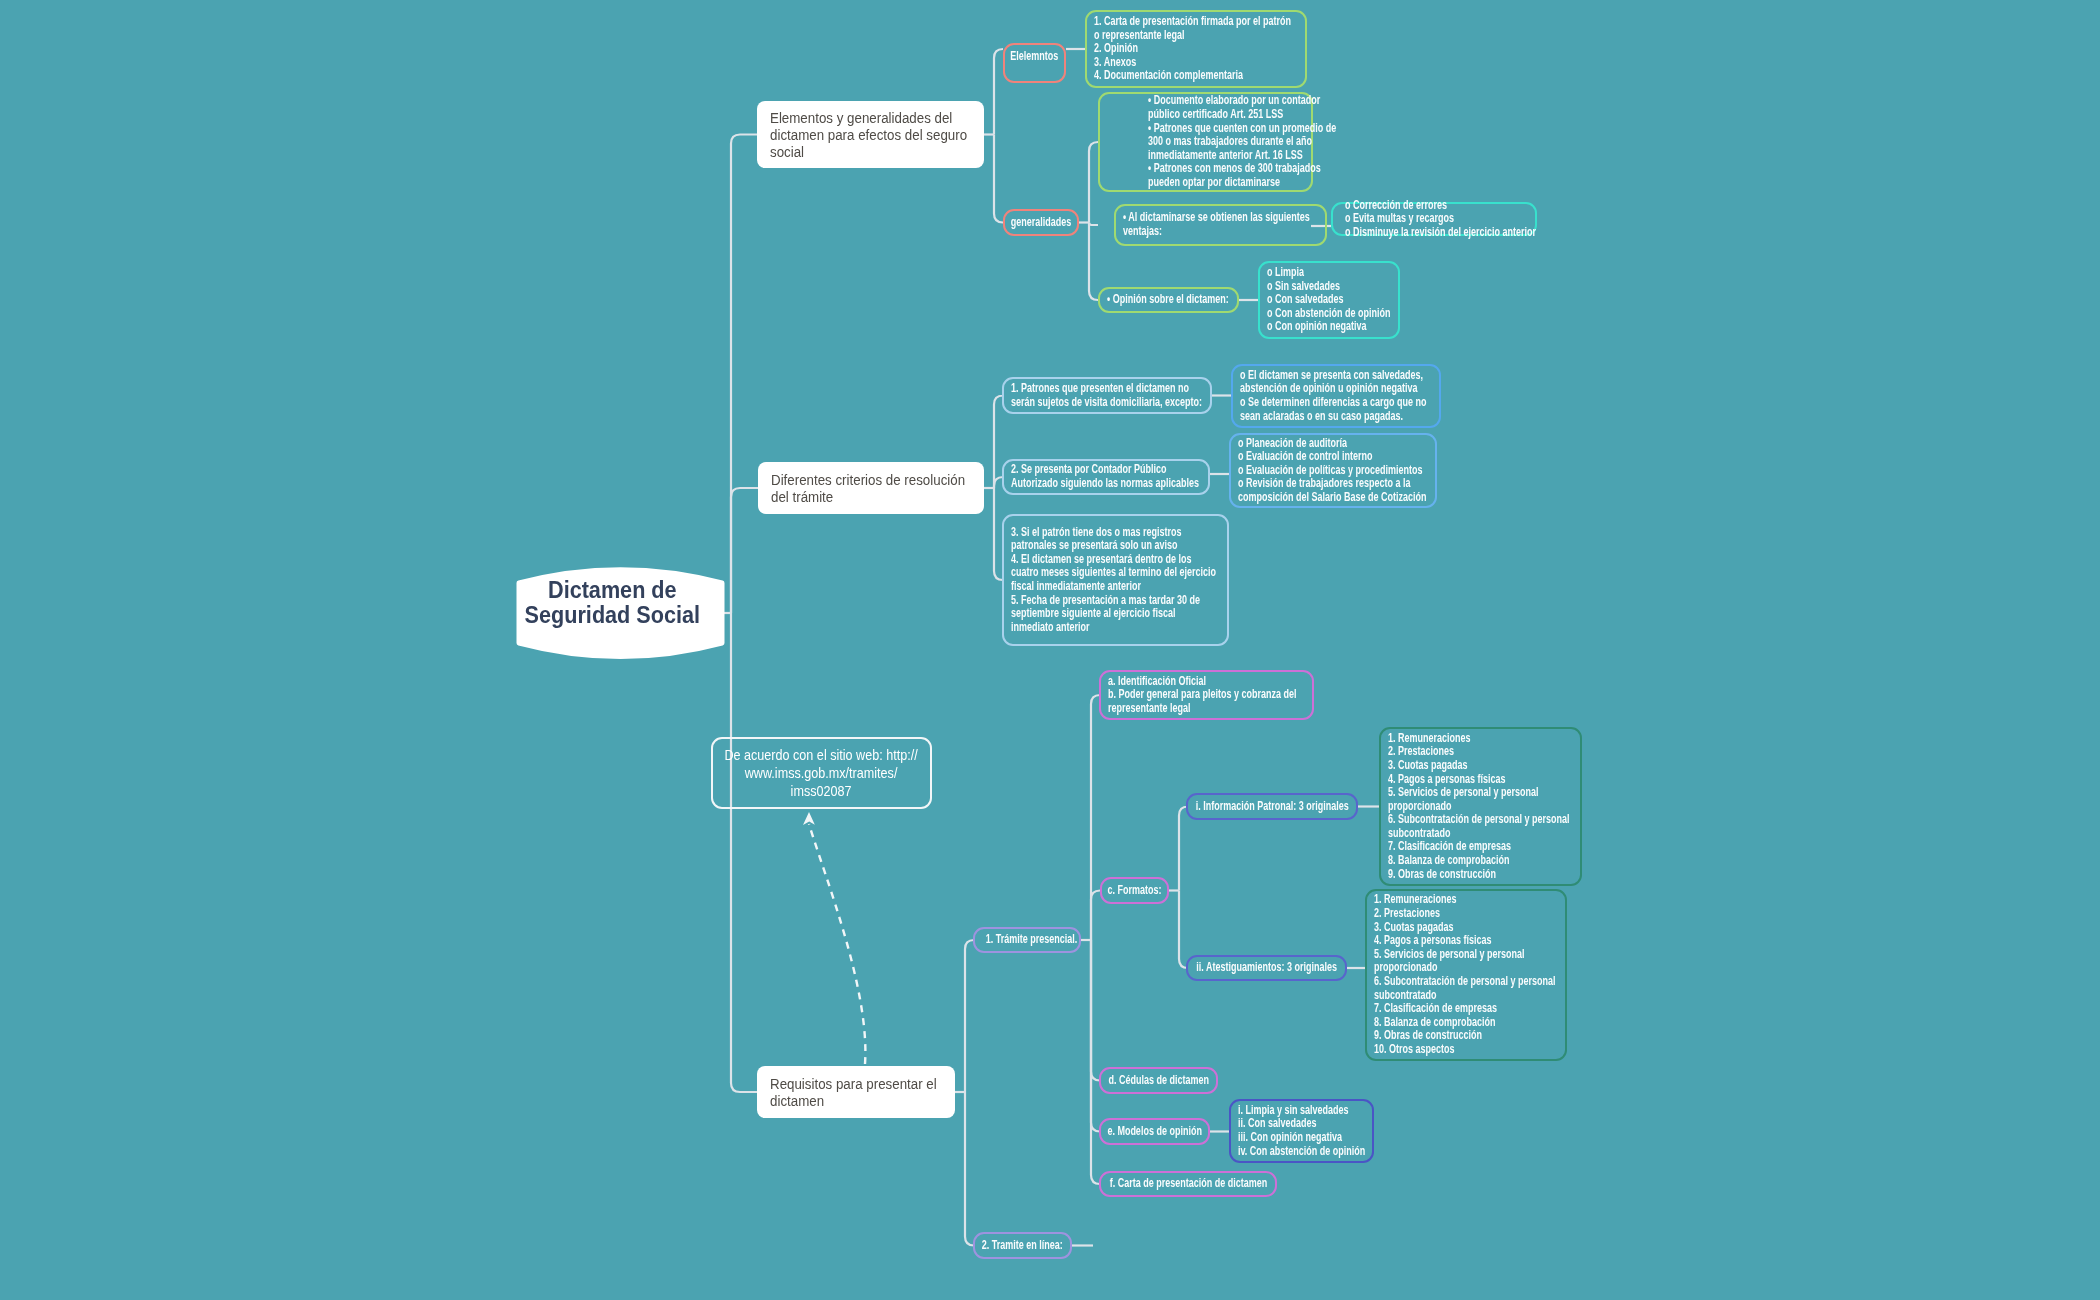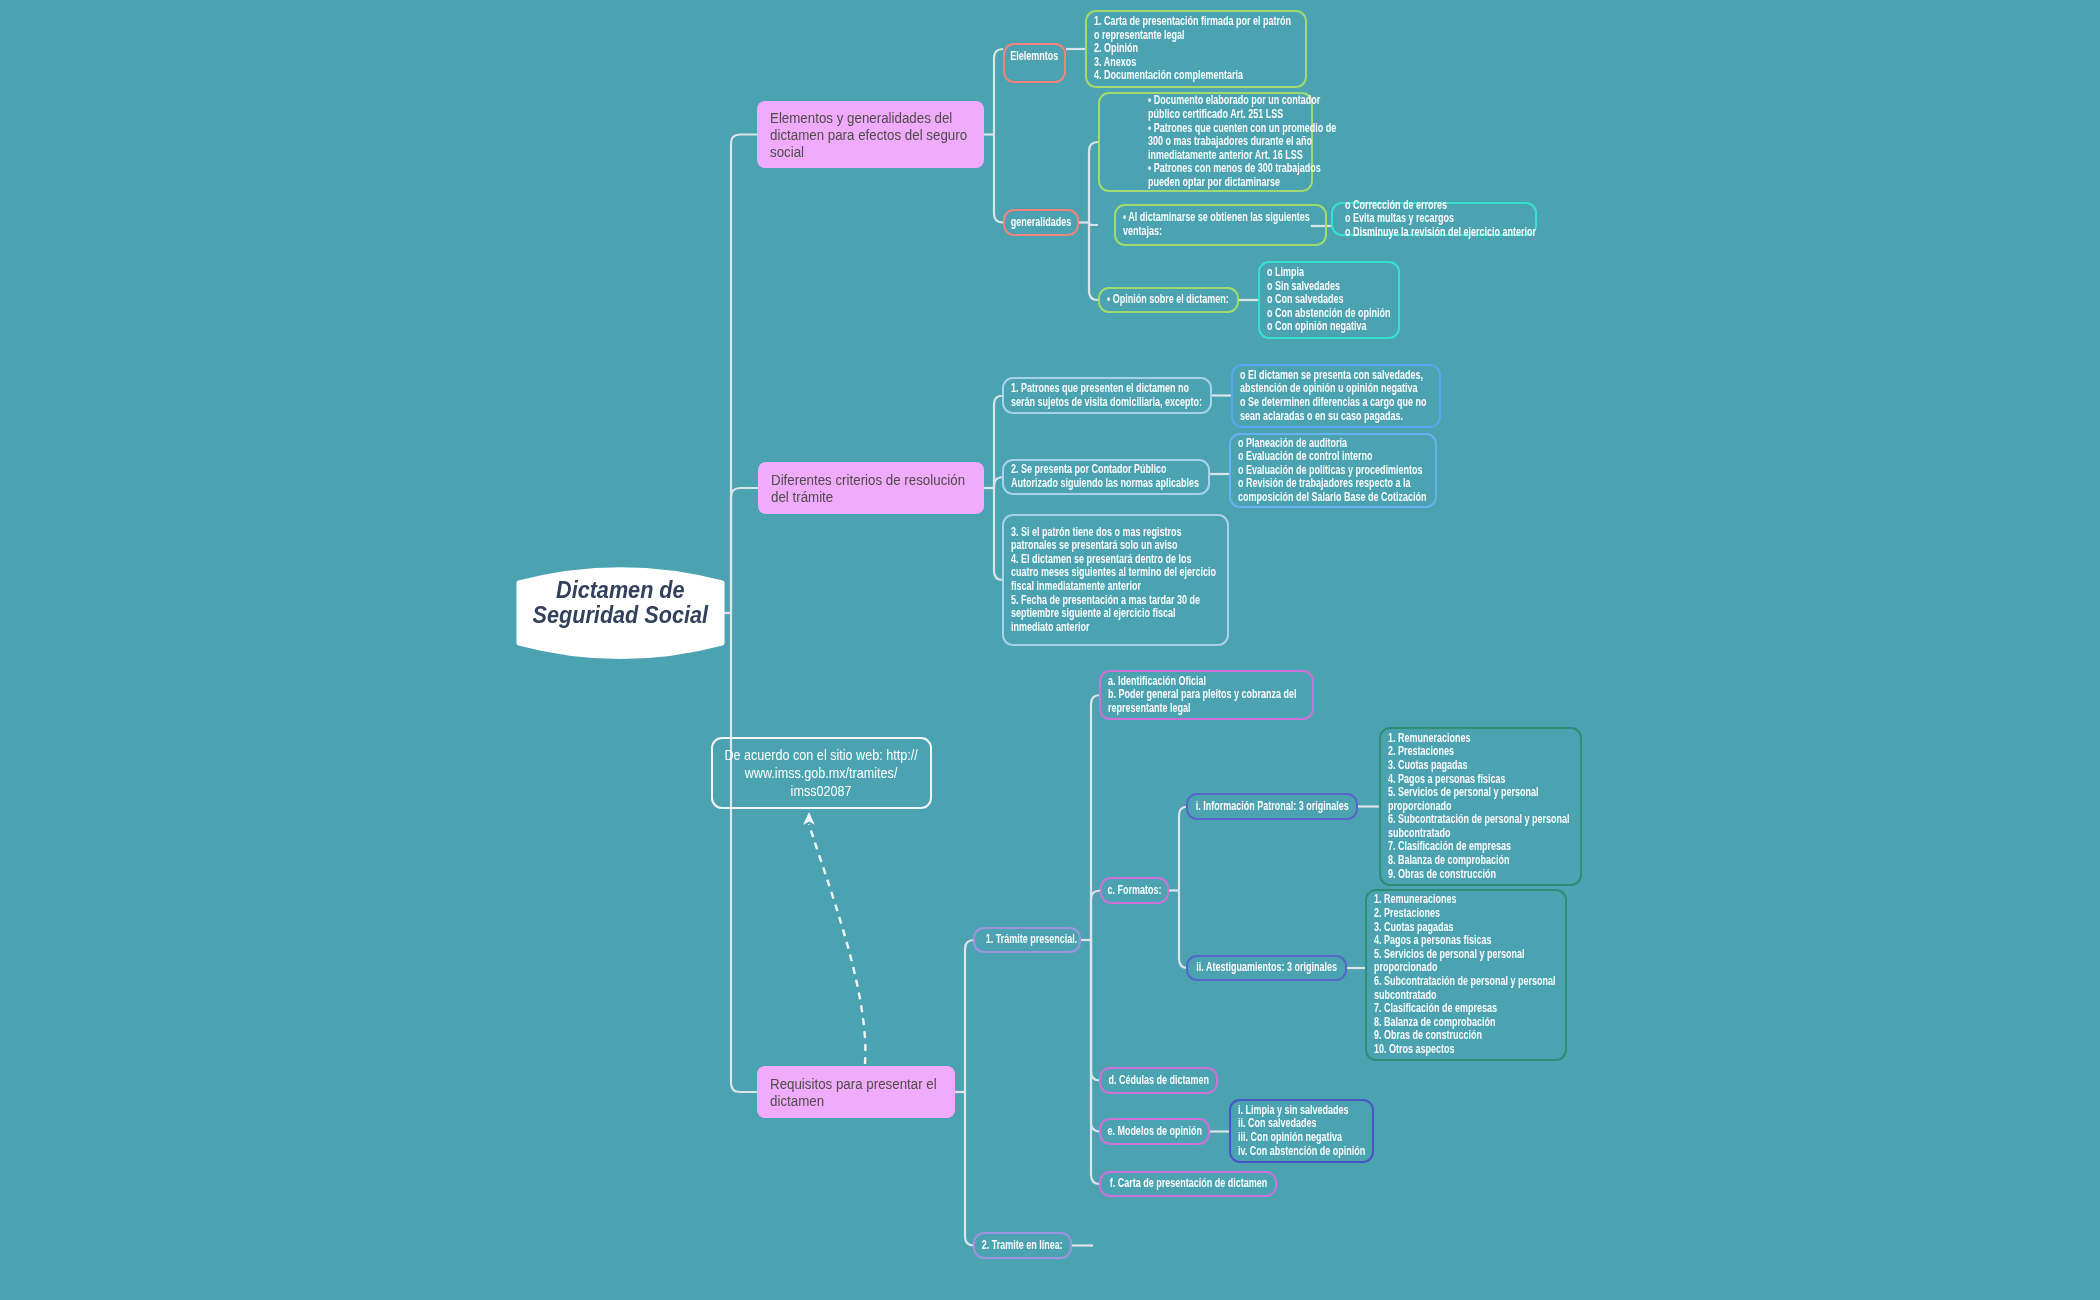--- a/index.html
+++ b/index.html
@@ -7,26 +7,26 @@
   #canvas{position:relative;width:2100px;height:1300px;overflow:hidden;
     font-family:"Liberation Sans","DejaVu Sans",sans-serif;}
   #links{position:absolute;left:0;top:0;}
   .node{position:absolute;box-sizing:border-box;border:2.5px solid transparent;border-radius:11px;
     display:flex;align-items:center;padding:0 7px;}
   .node .tx{white-space:pre;display:block;font-size:12.5px;line-height:13.6px;font-weight:600;
     color:#FAFCFD;transform:scaleX(0.72);transform-origin:left center;}
   .pill{justify-content:center;}
   .pill .tx{transform-origin:center center;}
   .topalign{align-items:flex-start;padding-top:5px;}
-  .branch{background:#f0abfc;border:none;border-radius:8px;padding:0 13px;}
+  .branch{background:#ffffff;border:none;border-radius:8px;padding:0 13px;}
   .branch .tx{font-size:15.5px;line-height:17px;font-weight:400;color:#4F4B46;transform:scaleX(0.86);}
   .float{border-color:#F2F6F8;justify-content:center;text-align:center;}
   .float .tx{font-size:15px;line-height:18px;font-weight:400;color:#FFFFFF;transform:scaleX(0.84);transform-origin:center center;}
   #rootlabel{position:absolute;left:519px;top:569px;width:203px;height:67px;
-    display:flex;align-items:center;justify-content:center;text-align:center;font-style:italic;}
+    display:flex;align-items:center;text-align:center;}
   #rootlabel .tx{white-space:pre;font-size:23px;line-height:25px;font-weight:700;color:#33415C;
     transform:scaleX(0.94);transform-origin:center center;}
 </style>
 </head>
 <body style="background: rgb(75, 163, 177);">
 
 <div id="canvas" style="background: rgb(75, 163, 177);">
   <svg id="links" width="2100" height="1300" viewBox="0 0 2100 1300">
     <g fill="none" stroke="#DCE3E9" stroke-width="2.2">
       <path d="M722,613 H731"></path>

